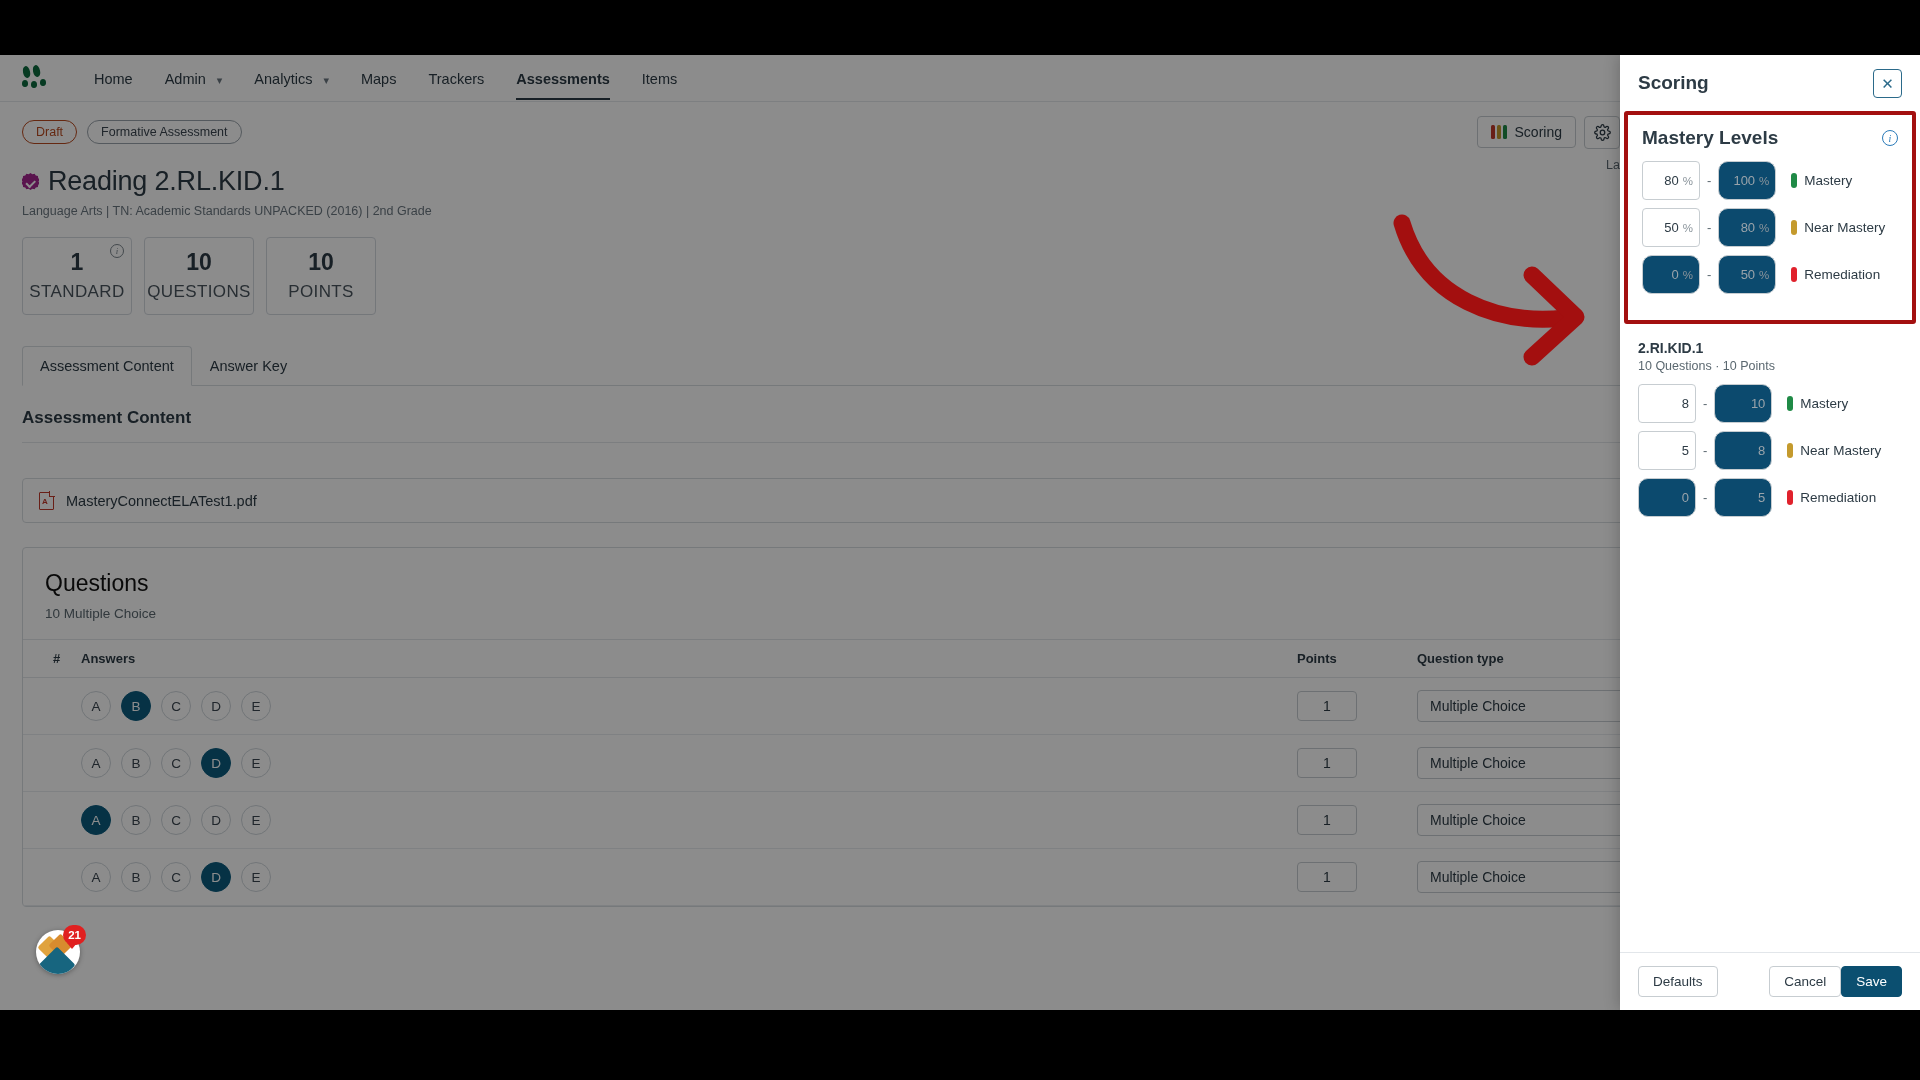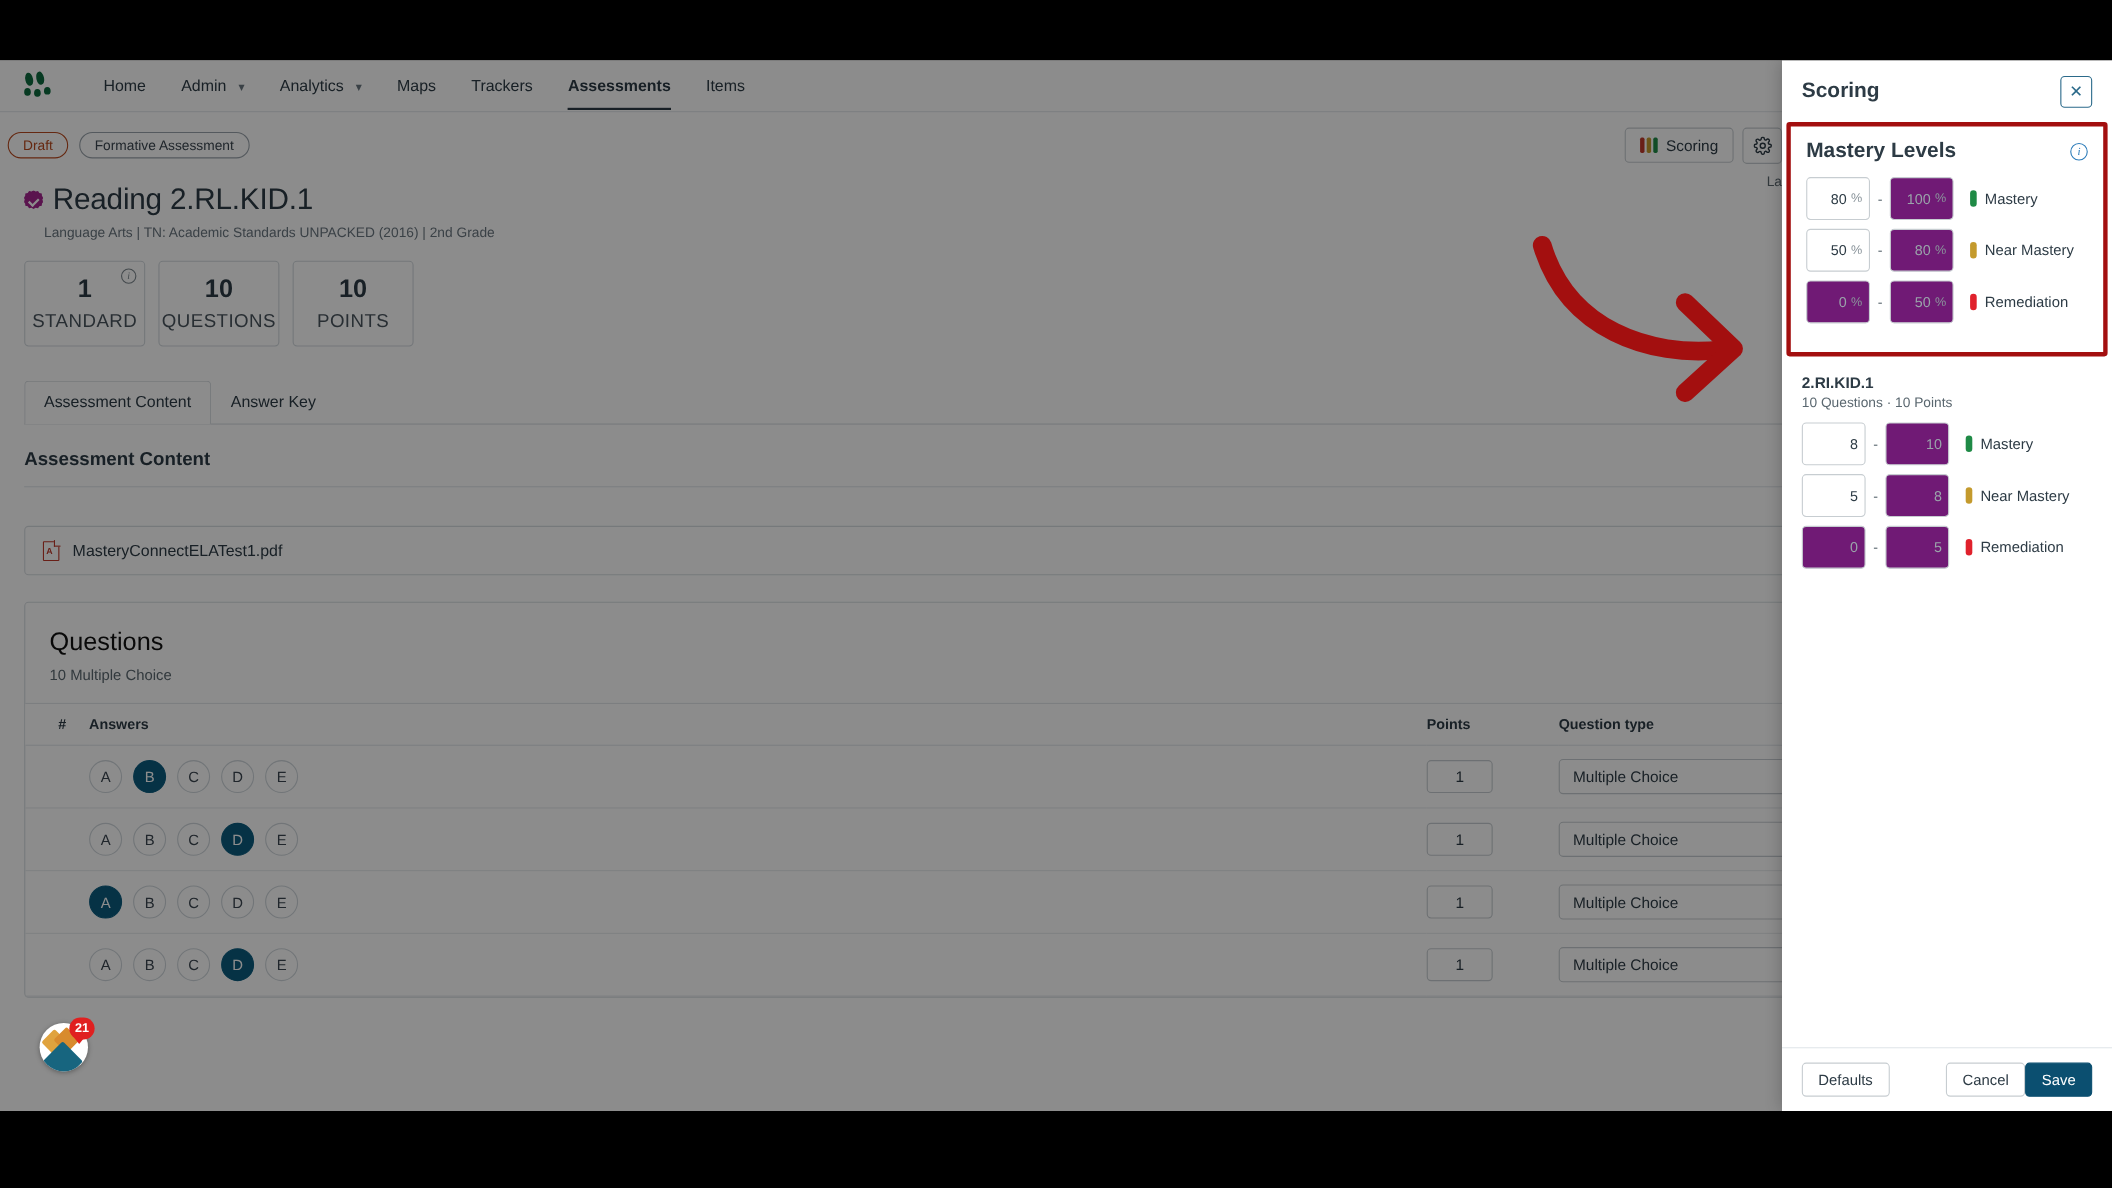--- a/index.html
+++ b/index.html
@@ -59,21 +59,21 @@
   .navitem.active { font-weight: 700; }
   .navitem.active::after {
     content: ""; position: absolute; left: 16px; right: 16px; bottom: 0;
     height: 2px; background: #2d3b45;
   }
   .caret { display:inline-block; margin-left: 7px; font-size: 11px; color:#6b7780; }
 
   
   .badgerow {
     display: flex; align-items: center; gap: 10px;
-    padding: 18px 7px 0;
+    padding: 18px 22px 0;
     position: relative;
   }
   .pill {
     border: 1px solid #b94a1f; color: #b94a1f;
     border-radius: 14px; font-size: 12.5px;
     padding: 4px 13px; background: #fff;
   }
   .pill.gray { border-color: #9aa3ab; color: #3b4650; }
 
   .topright {
@@ -107,21 +107,21 @@
                        39% 93%,26% 96%,19% 85%,6% 83%,5% 70%,-4% 61%,3% 50%,
                        -4% 40%,5% 30%,6% 17%,19% 15%,26% 4%,39% 7%);
     position: relative;
   }
   .std-icon::after {
     content:""; position:absolute; left:4px; top:7px; width:7px; height:3.5px;
     border-left: 2px solid #fff; border-bottom: 2px solid #fff;
     transform: rotate(-45deg);
   }
   h1.page-title { font-size: 27px; font-weight: 400; color: #2d3b45; letter-spacing: -0.2px; }
-  .subtitle { font-size: 12.5px; color: #6b7780; margin-top: 7px; margin-left: 18px; }
+  .subtitle { font-size: 12.5px; color: #6b7780; margin-top: 7px; }
 
   
   .stats { display: flex; gap: 12px; margin-top: 19px; }
   .card {
     width: 110px; height: 78px; border: 1px solid #d3d9de; border-radius: 4px;
     display: flex; flex-direction: column; align-items: center; justify-content: center;
     position: relative; background: #fff;
   }
   .card .num { font-size: 23px; font-weight: 700; color: #2d3b45; line-height: 1; }
   .card .lbl { font-size: 17px; color: #4a555e; letter-spacing: .4px; margin-top: 8px; }
@@ -235,21 +235,21 @@
   }
   .lvl-rows { margin-top: 12px; }
   .lvl-row { display: flex; align-items: center; gap: 7px; margin-bottom: 8px; }
   .inp {
     width: 58px; height: 39px; border: 1px solid #c7cdd1; border-radius: 4px;
     display: flex; align-items: center; justify-content: flex-end;
     padding-right: 6px; gap: 4px; background:#fff;
   }
   .inp .v { font-size: 13px; color: #2d3b45; }
   .inp .u { font-size: 11.5px; color: #8a949b; }
-  .inp.dim { background: #701a75; }
+  .inp.dim { background: #0c4a6e; border-radius: 10px; }
   .inp.dim .v { color: #9aa3aa; }
   .dash { font-size: 13px; color: #5b6870; }
   .swatch { width: 6px; height: 15px; border-radius: 3px; margin-left: 8px; flex:none;}
   .lvl-name { font-size: 13.5px; color: #2d3b45; }
 
   .std-block { padding-top: 16px; }
   .std-block .sname { font-size: 14px; font-weight: 700; color: #2d3b45; }
   .std-block .smeta { font-size: 12.5px; color: #5b6870; margin-top: 3px; }
   .std-rows { margin-top: 11px; }
 

